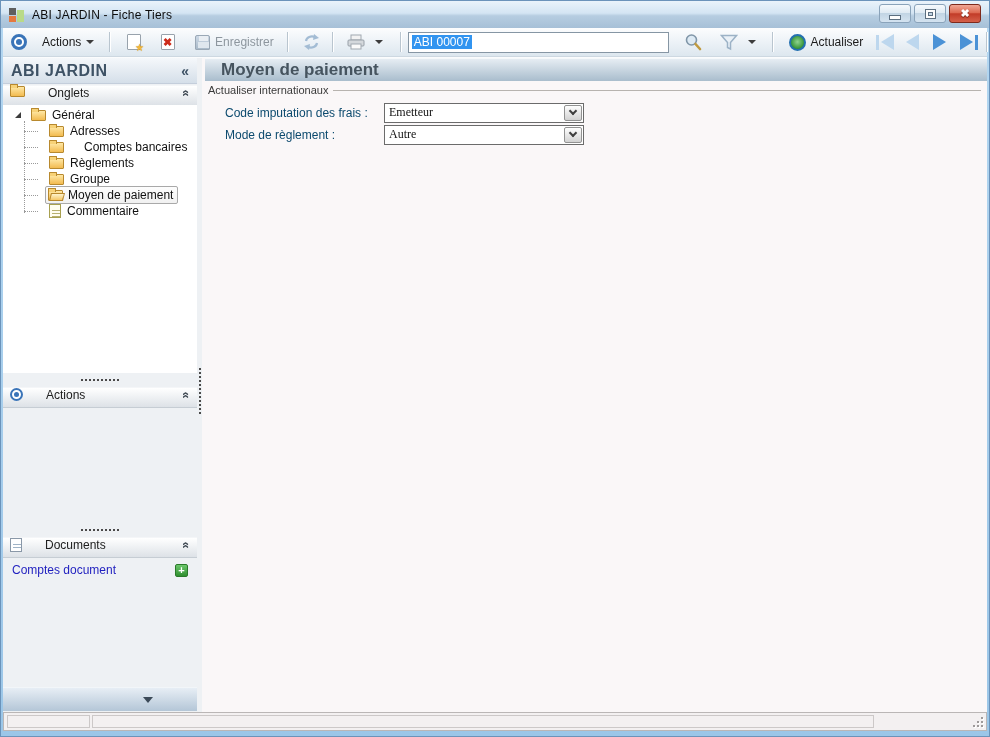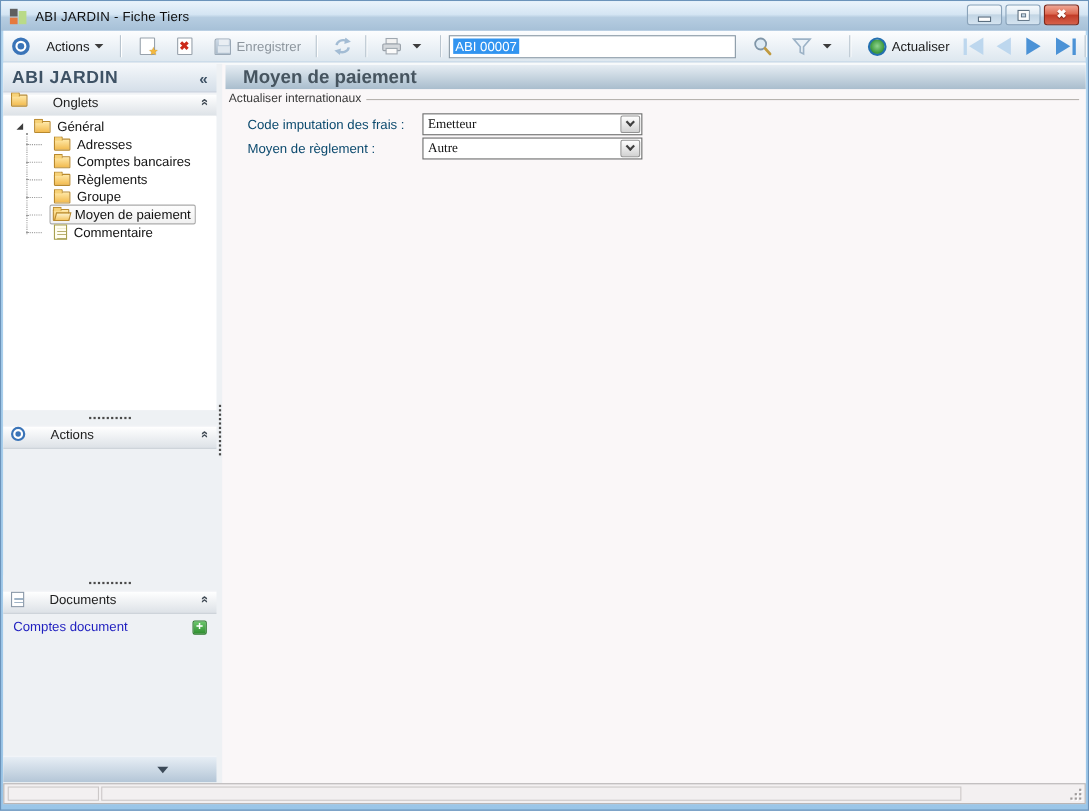--- a/index.html
+++ b/index.html
@@ -285,21 +285,21 @@
           <span class="vline"></span>
           <div class="trow child" style="top:18px;">
             <span class="ticon folder"></span>
             <span class="tlabel">Adresses</span>
           </div>
           <div class="trow root" style="top:2px;">
             <span class="twisty"></span>
             <span class="ticon folder"></span>
             <span class="tlabel">Général</span>
           </div>
-          <div class="trow child" style="top:34px;">
+          <div class="trow child" style="top:34px;gap:14px;">
             <span class="ticon folder"></span>
             <span class="tlabel">Comptes bancaires</span>
           </div>
           <div class="trow child" style="top:66px;">
             <span class="ticon folder"></span>
             <span class="tlabel">Groupe</span>
           </div>
           <div class="trow child" style="top:50px;">
             <span class="ticon folder"></span>
             <span class="tlabel">Règlements</span>
@@ -359,21 +359,21 @@
       <div class="field-row" style="top:44px;">
         <span class="field-label">Code imputation des frais :</span>
         <div class="combo">
           <span>Emetteur</span>
           <span class="combo-btn">
               <span class="combo-chev"></span>
             </span>
         </div>
       </div>
       <div class="field-row" style="top:66px;">
-        <span class="field-label">Moyen de règlement :</span>
+        <span class="field-label">Mode de règlement :</span>
         <div class="combo">
           <span>Autre</span>
           <span class="combo-btn">
               <span class="combo-chev"></span>
             </span>
         </div>
       </div>
     </div>
   </div>
 

